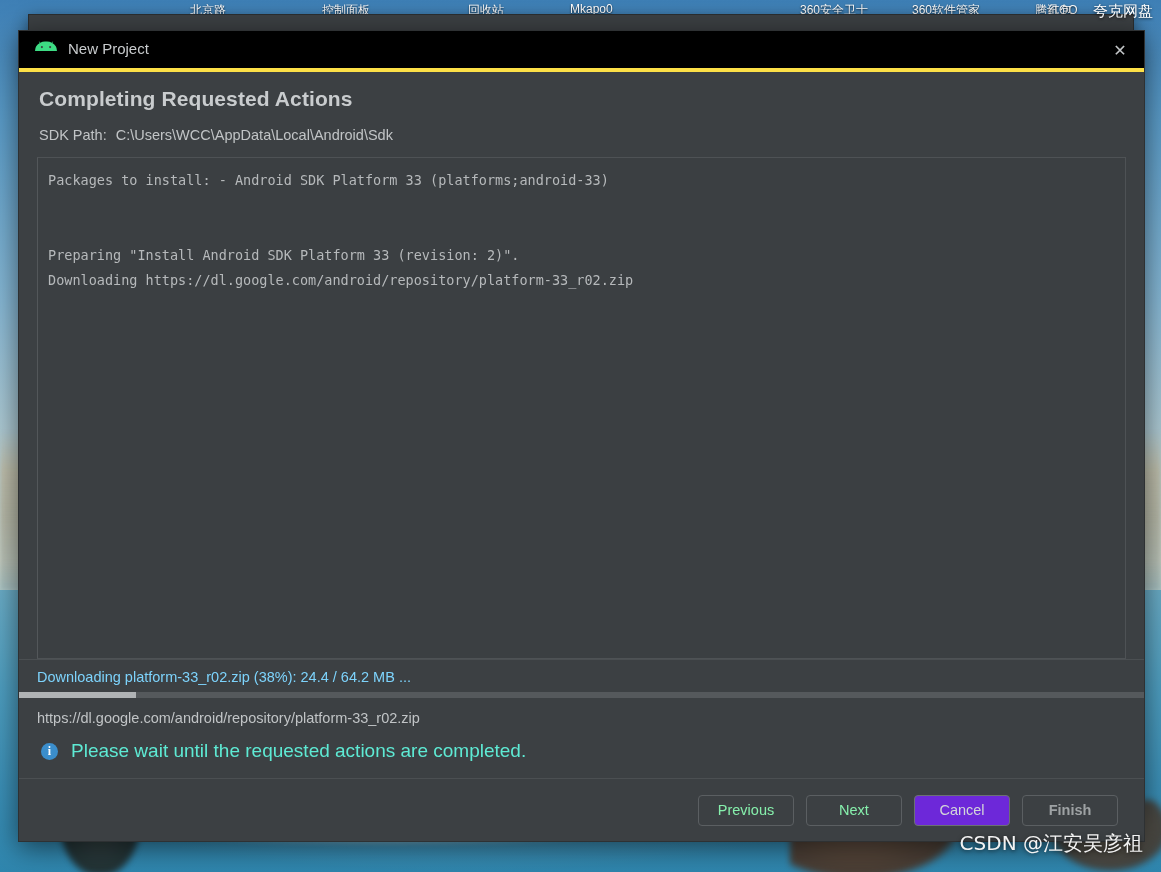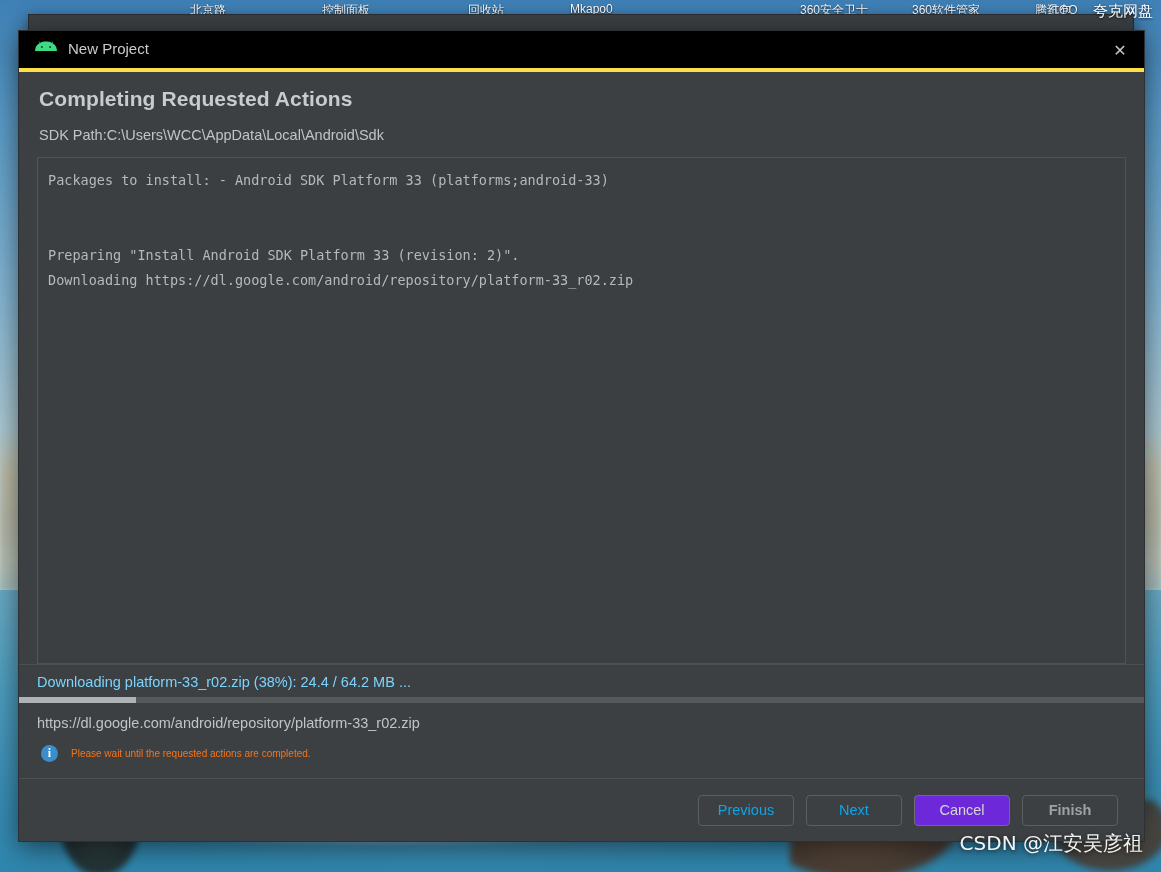--- a/index.html
+++ b/index.html
@@ -161,20 +161,21 @@
     font-weight: bold;
     color: #c9ccce;
     letter-spacing: .1px;
   }
   #sdk-row {
     padding-left: 20px;
     margin-top: 16px;
     font-size: 14.5px;
     color: #c1c4c6;
     display: flex;
+    gap: 9px;
   }
   #sdk-row .sdk-label { color: #c1c4c6; }
   #sdk-row .sdk-value { color: #c1c4c6; }
 
   
   #log-panel {
     margin: 14px 18px 0 18px;
     flex: 1 1 auto;
     background: #3b3f42;
     border: 1px solid #4e5255;
@@ -230,43 +231,43 @@
     background: #3b8ecc;
     color: #ffffff;
     font-size: 12px;
     font-weight: bold;
     display: flex;
     align-items: center;
     justify-content: center;
     font-family: "Liberation Serif", serif;
   }
   #wait-text {
-    font-size: 10px;
-    color: #f97316;
+    font-size: 19px;
+    color: #5eead4;
     text-align: center;
   }
 
   
   #button-bar {
     flex: 0 0 62px;
     border-top: 1px solid #4b4f52;
     display: flex;
     align-items: center;
     justify-content: flex-end;
     gap: 12px;
     padding-right: 26px;
   }
   .dlg-btn {
     min-width: 96px;
     height: 31px;
     padding: 0 16px;
     border-radius: 4px;
     border: 1px solid #5b5f62;
     background: transparent;
-    color: #0ea5e9;
+    color: #86efac;
     font-size: 14.5px;
     font-family: "Liberation Sans", sans-serif;
     cursor: default;
   }
   .dlg-btn.enabled {
     background: #6d28d9;
     border-color: #6c7073;
     color: #d3d6d8;
     cursor: pointer;
   }

